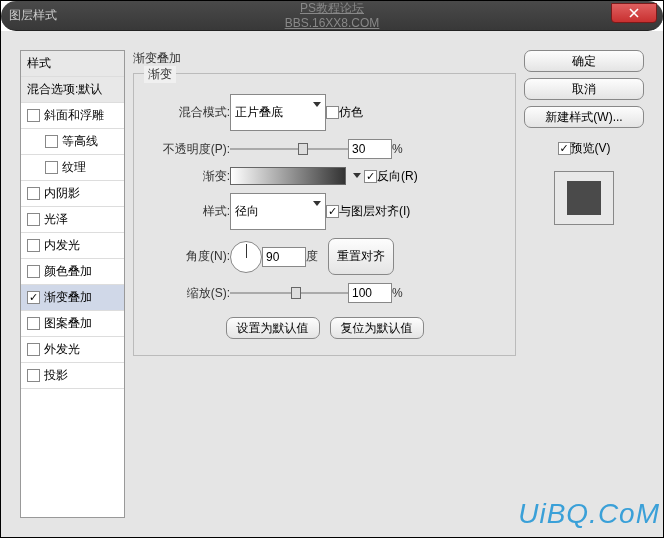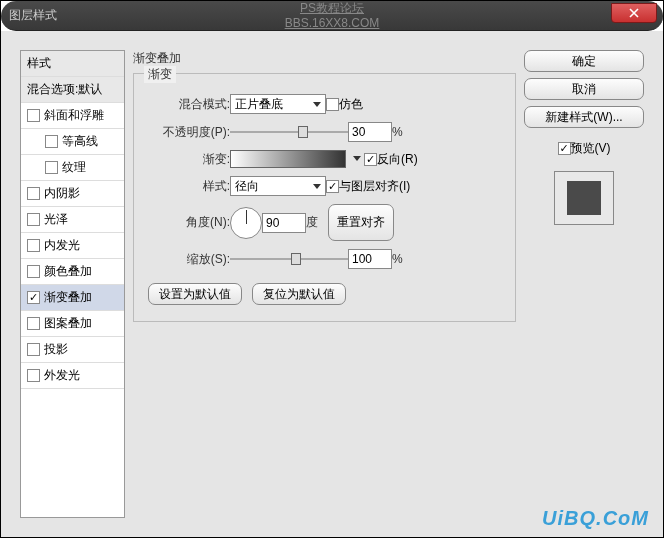--- a/index.html
+++ b/index.html
@@ -16,40 +16,40 @@
 .sidebar-row.selected { background: #d0d8e8; }
 .sidebar-row.indent { padding-left: 24px; }
 .chk { width: 13px; height: 13px; border: 1px solid #888; background: #fff; display: inline-flex; align-items: center; justify-content: center; flex-shrink: 0; }
 .chk.checked::after { content: "✓"; font-size: 11px; color: #000; line-height: 1; }
 .main { flex: 1; position: relative; }
 .group-title { color: #333; margin-bottom: 6px; }
 .fieldset { border: 1px solid #bbb; padding: 12px 14px 16px; margin-top: 4px; position: relative; }
 .legend { position: absolute; top: -8px; left: 10px; background: #f0f0f0; padding: 0 4px; color: #333; }
 .form-row { display: flex; align-items: center; margin: 8px 0; gap: 0; }
 .label { width: 82px; text-align: right; color: #333; }
-.select { height: 20px; border: 1px solid #888; background: #fff; padding: 0 18px 0 4px; position: relative; display: inline-flex; align-items: center; min-width: 96px; }
+.select { height: 37px; border: 1px solid #888; background: #fff; padding: 0 18px 0 4px; position: relative; display: inline-flex; align-items: center; min-width: 96px; }
 .select::after { content: ""; position: absolute; right: 4px; top: 7px; border-left: 4px solid transparent; border-right: 4px solid transparent; border-top: 5px solid #333; }
 .num-input { width: 44px; height: 20px; border: 1px solid #888; background: #fff; padding: 0 3px; display: inline-flex; align-items: center; }
 .pct { color: #333; }
 .slider { width: 118px; height: 16px; position: relative; display: inline-block; }
 .slider::before { content: ""; position: absolute; left: 0; right: 0; top: 7px; height: 2px; background: #aaa; }
 .slider-thumb { position: absolute; top: 2px; width: 10px; height: 12px; background: #ddd; border: 1px solid #666; }
 .gradient-box { width: 116px; height: 18px; border: 1px solid #666; background: linear-gradient(to right, #fff, #333); position: relative; }
 .gradient-box::after { content: ""; position: absolute; right: -16px; top: 5px; border-left: 4px solid transparent; border-right: 4px solid transparent; border-top: 5px solid #333; }
 .angle-dial { width: 32px; height: 32px; border: 1px solid #888; border-radius: 50%; background: #fff; position: relative; }
 .angle-dial::after { content: ""; position: absolute; left: 50%; top: 2px; width: 1px; height: 14px; background: #333; }
 .btn { height: 22px; border: 1px solid #888; background: linear-gradient(#fdfdfd, #e4e4e4); border-radius: 7px; padding: 0 10px; display: inline-flex; align-items: center; justify-content: center; cursor: pointer; }
 .btn.small { height: 37px; padding: 0 8px; }
 .right-col { width: 120px; display: flex; flex-direction: column; gap: 6px; align-items: stretch; }
 .right-col .btn { width: 100%; }
 .preview-row { display: flex; align-items: center; justify-content: center; margin-top: 6px; }
 .preview-swatch { width: 60px; height: 54px; border: 1px solid #888; background: #e8e8e8; display: flex; align-items: center; justify-content: center; margin: 8px auto 0; }
 .preview-swatch-inner { width: 34px; height: 34px; background: #4a4a4a; }
-.buttons-row { display: flex; gap: 10px; margin-top: 14px; }
-.watermark { position: absolute; right: 15px; bottom: 8px; color: #3aa0d8; font-size: 20px; font-weight: bold; font-style: italic; letter-spacing: 1px; }
+.buttons-row { display: flex; gap: 10px; justify-content: center; margin-top: 14px; }
+.watermark { position: absolute; right: 4px; bottom: 8px; color: #3aa0d8; font-size: 28px; font-weight: normal; font-style: italic; letter-spacing: 1px; }
 </style>
 </head>
 <body>
 
 <div class="outer-frame">
   <div class="titlebar">
     <span class="titlebar-text">图层样式</span>
     <div class="titlebar-center">
       <div>PS教程论坛</div>
       <div>BBS.16XX8.COM</div>
@@ -101,25 +101,25 @@
           <div class="sidebar-row selected">
             <span class="chk checked"></span>
             <span>渐变叠加</span>
           </div>
           <div class="sidebar-row">
             <span class="chk"></span>
             <span>图案叠加</span>
           </div>
           <div class="sidebar-row">
             <span class="chk"></span>
+            <span>外发光</span>
+          </div>
+          <div class="sidebar-row">
+            <span class="chk"></span>
             <span>投影</span>
-          </div>
-          <div class="sidebar-row">
-            <span class="chk"></span>
-            <span>外发光</span>
           </div>
         </div>
     </div>
 
     <div class="main">
       <div class="group-title">渐变叠加</div>
       <div class="fieldset">
         <div class="legend">渐变</div>
 
         <div class="form-row">

